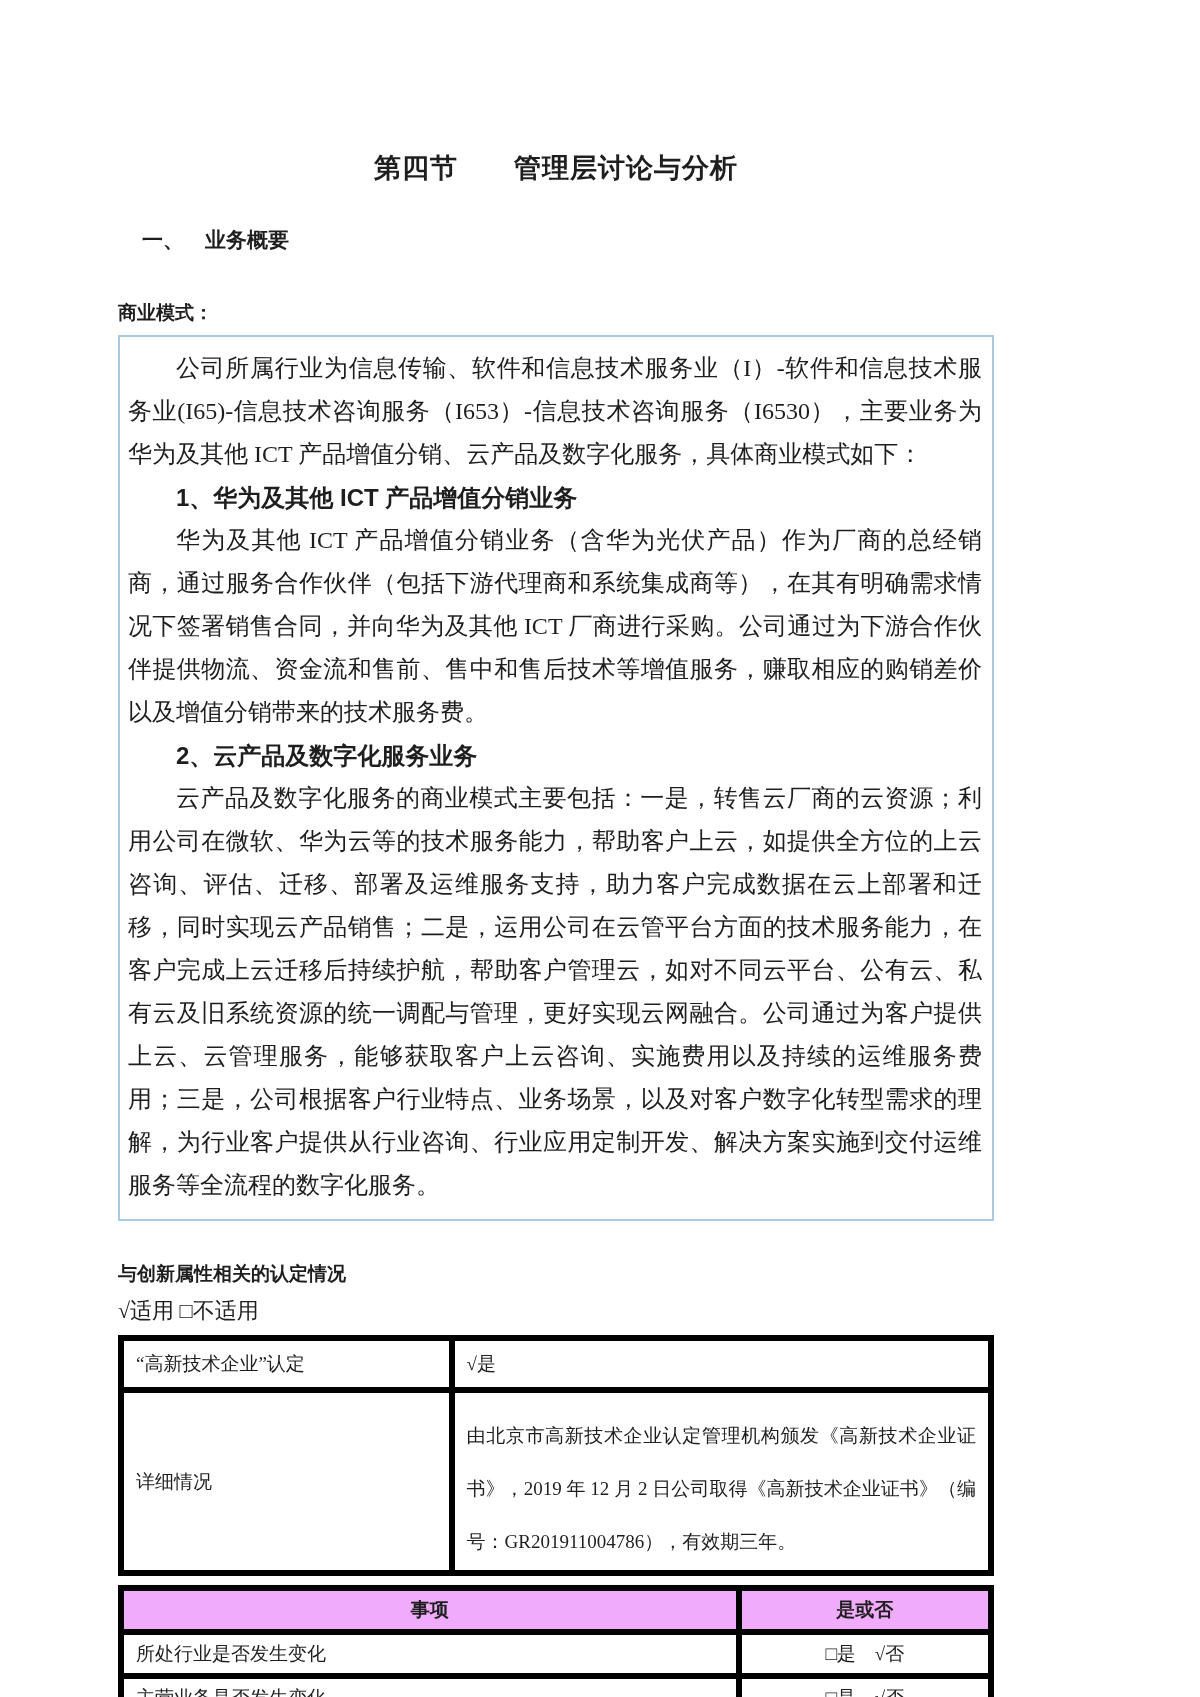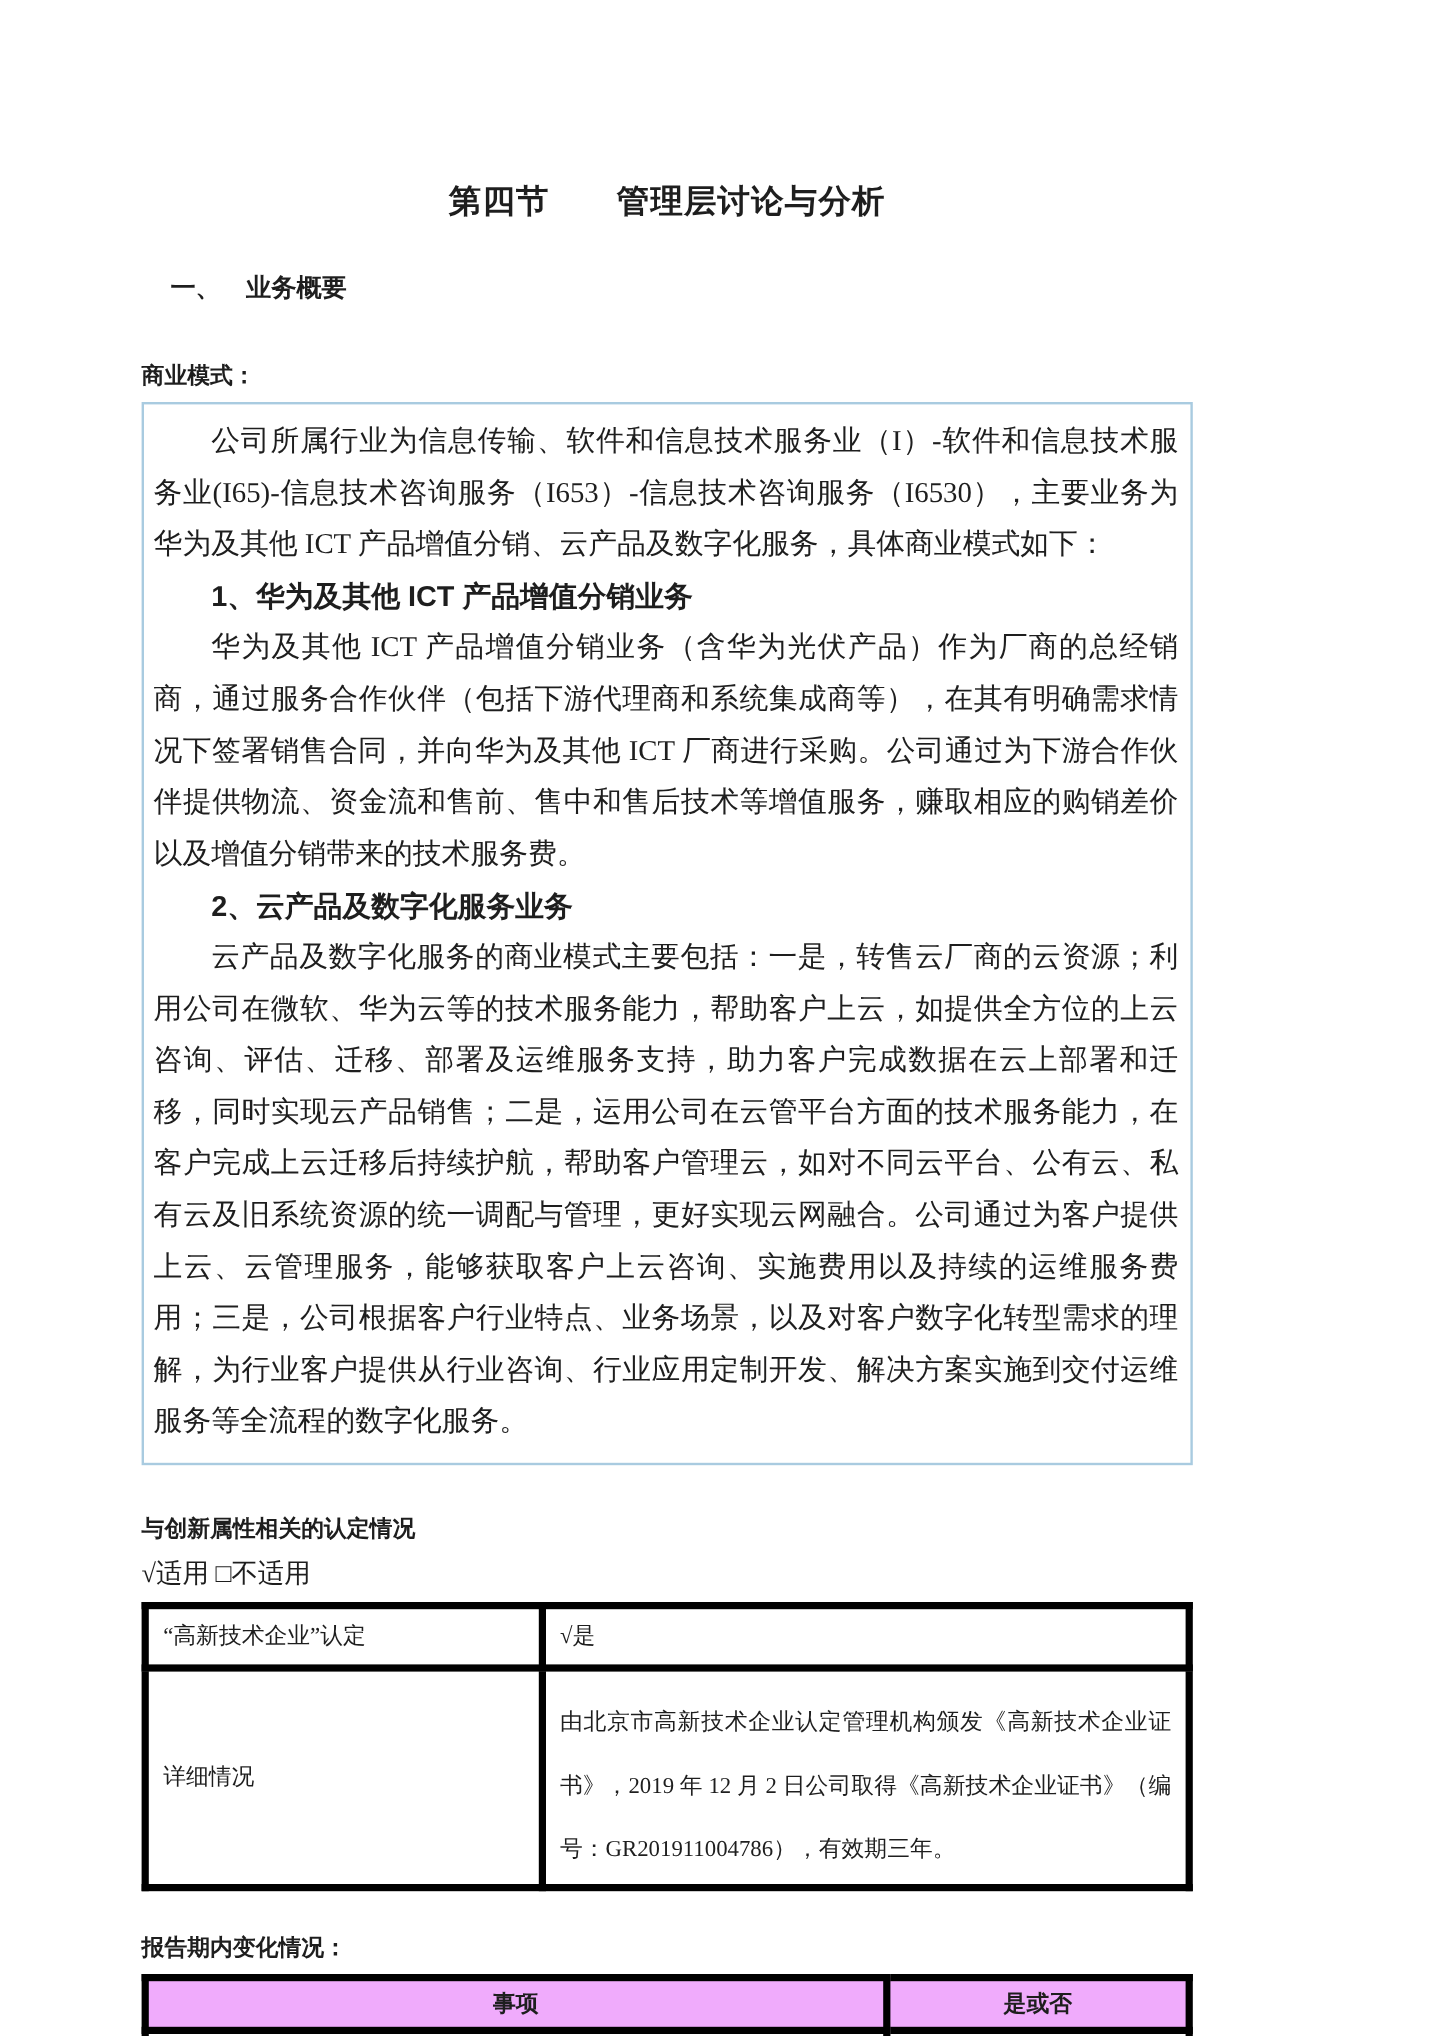--- a/index.html
+++ b/index.html
@@ -139,21 +139,20 @@
         <td class="col-key">“高新技术企业”认定</td>
         <td>√是</td>
       </tr>
       <tr>
         <td class="col-key">详细情况</td>
         <td class="detail-cell">由北京市高新技术企业认定管理机构颁发《高新技术企业证书》，2019 年 12 月 2 日公司取得《高新技术企业证书》（编号：GR201911004786），有效期三年。</td>
       </tr>
     </tbody>
       </table>
 
-    <div class="changes-heading">报告期内变化情况：</div>
 
     <table class="changes-table">
       <tbody>
           <tr>
         <th class="col-item">事项</th>
         <th>是或否</th>
       </tr>
       <tr>
         <td class="col-item">所处行业是否发生变化</td>
         <td class="yn-cell">□是　√否</td>

